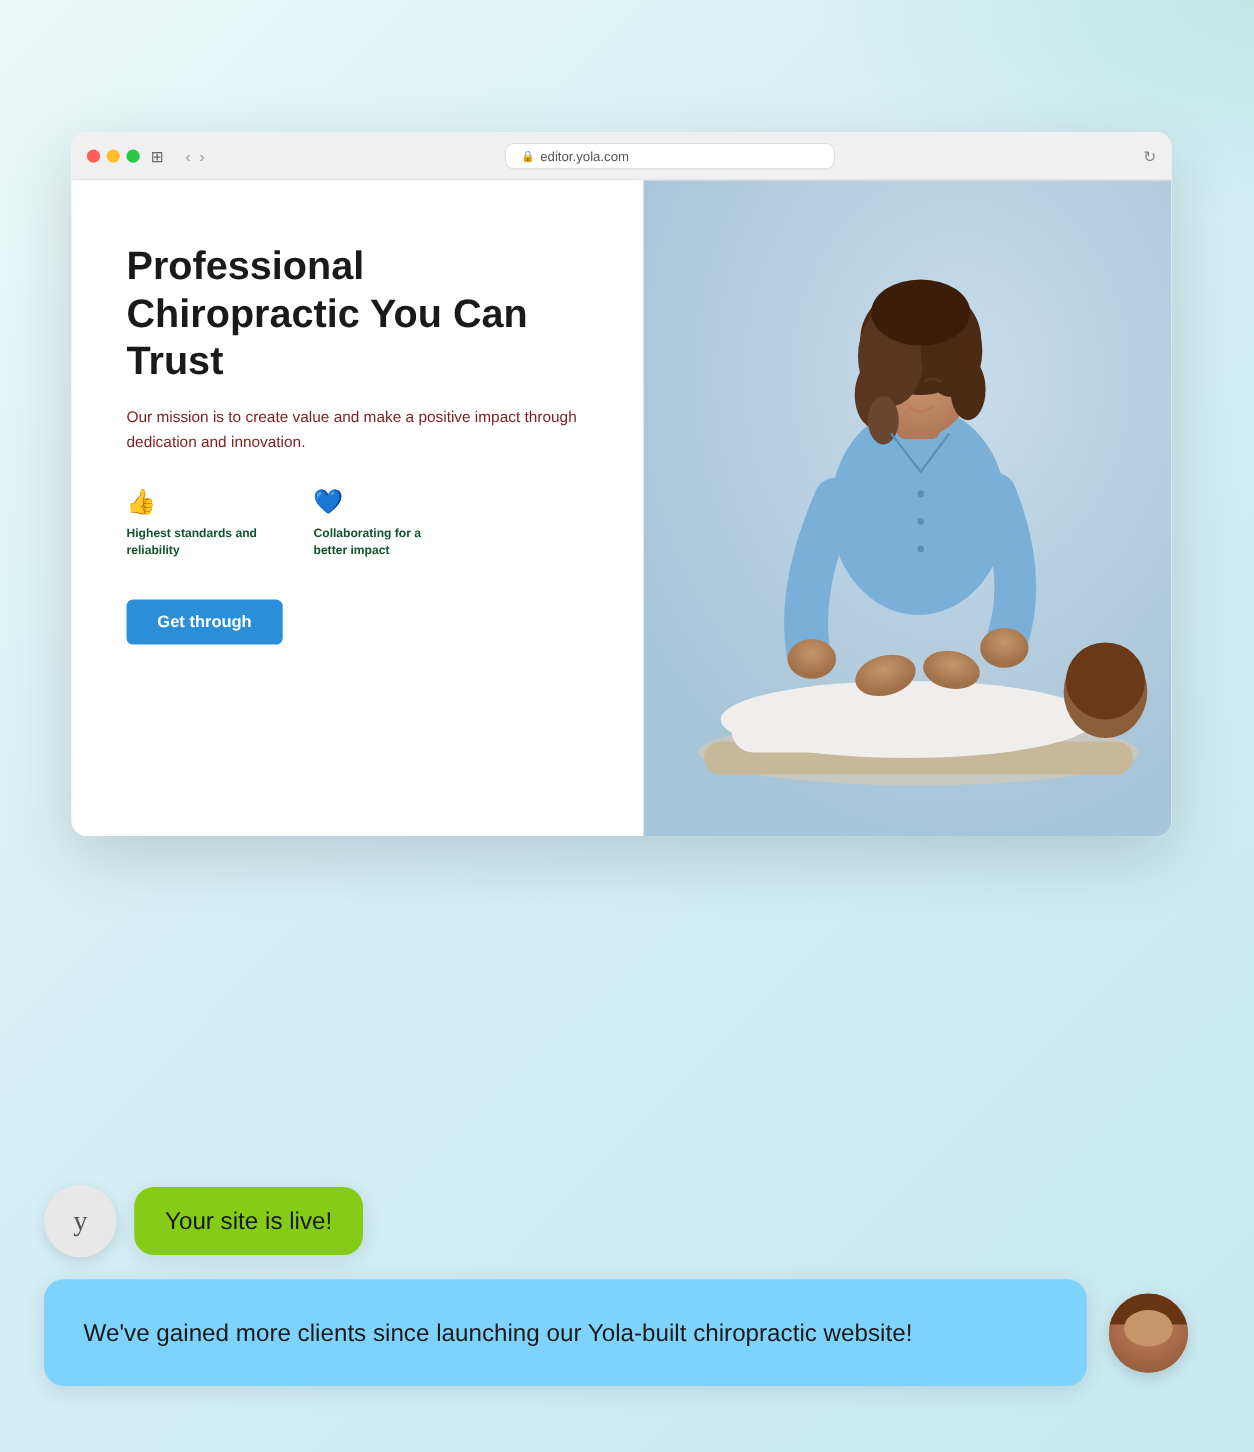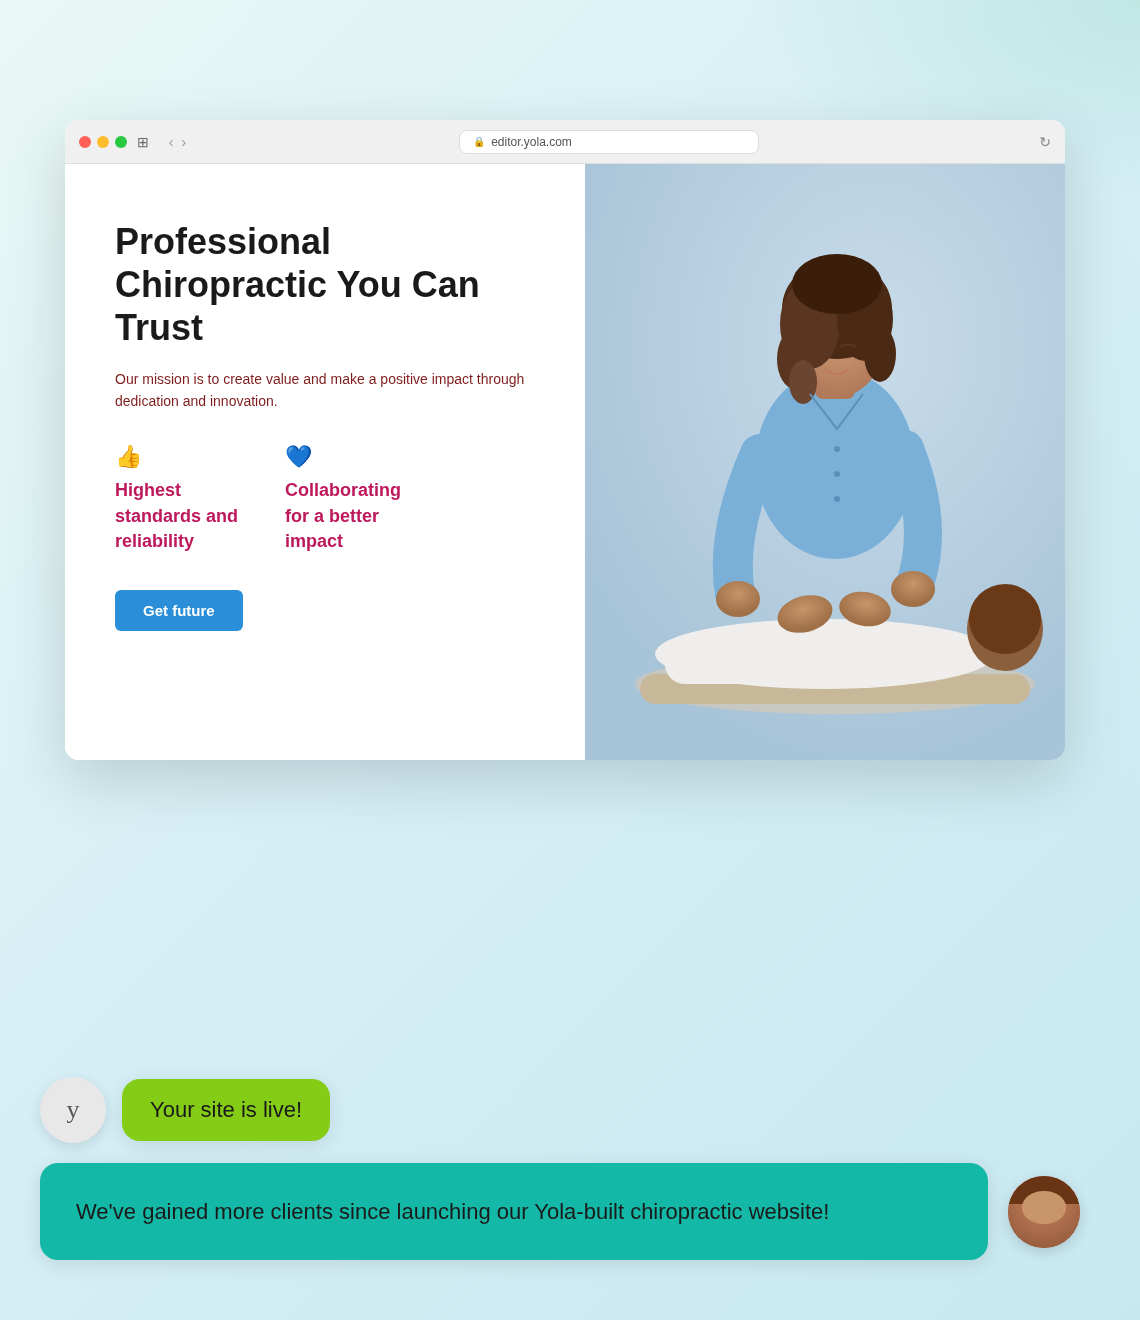--- a/index.html
+++ b/index.html
@@ -143,23 +143,23 @@
     }
 
     .feature-icon {
       font-size: 22px;
     }
 
     .feature-icon-thumbs { color: #4a9fd4; }
     .feature-icon-heart { color: #4a9fd4; }
 
     .feature-text {
-      font-size: 18px;
+      font-size: 11px;
       font-weight: 600;
-      color: #be185d;
+      color: #14532d;
       line-height: 1.4;
       max-width: 130px;
     }
 
     .cta-button {
       display: inline-block;
       background: #2a8fd8;
       color: #fff;
       border: none;
       border-radius: 6px;
@@ -257,21 +257,21 @@
       box-shadow: 0 4px 20px rgba(0,0,0,0.1);
     }
 
     .chat-testimonial {
       display: flex;
       align-items: center;
       gap: 20px;
     }
 
     .testimonial-bubble {
-      background: #14b8a6;
+      background: #7dd3fc;
       border-radius: 18px;
       padding: 32px 36px;
       font-size: 22px;
       color: #1a1a1a;
       line-height: 1.5;
       box-shadow: 0 4px 20px rgba(0,0,0,0.1);
       flex: 1;
     }
 
     .user-avatar {
@@ -362,21 +362,21 @@
         <div class="feature-item">
           <div class="feature-icon feature-icon-thumbs">👍</div>
           <div class="feature-text">Highest standards and reliability</div>
         </div>
         <div class="feature-item">
           <div class="feature-icon feature-icon-heart">💙</div>
           <div class="feature-text">Collaborating for a better impact</div>
         </div>
       </div>
 
-      <button class="cta-button">Get future</button>
+      <button class="cta-button">Get through</button>
     </div>
 
     <div class="hero-right">
       <div class="hero-image-placeholder">
         <div class="chiro-bg"></div>
 
         <div class="watermark-grid">
           <div class="watermark-cell">Unsplash+</div>
           <div class="watermark-cell">Unsplash+</div>
           <div class="watermark-cell">Unsplash+</div>

